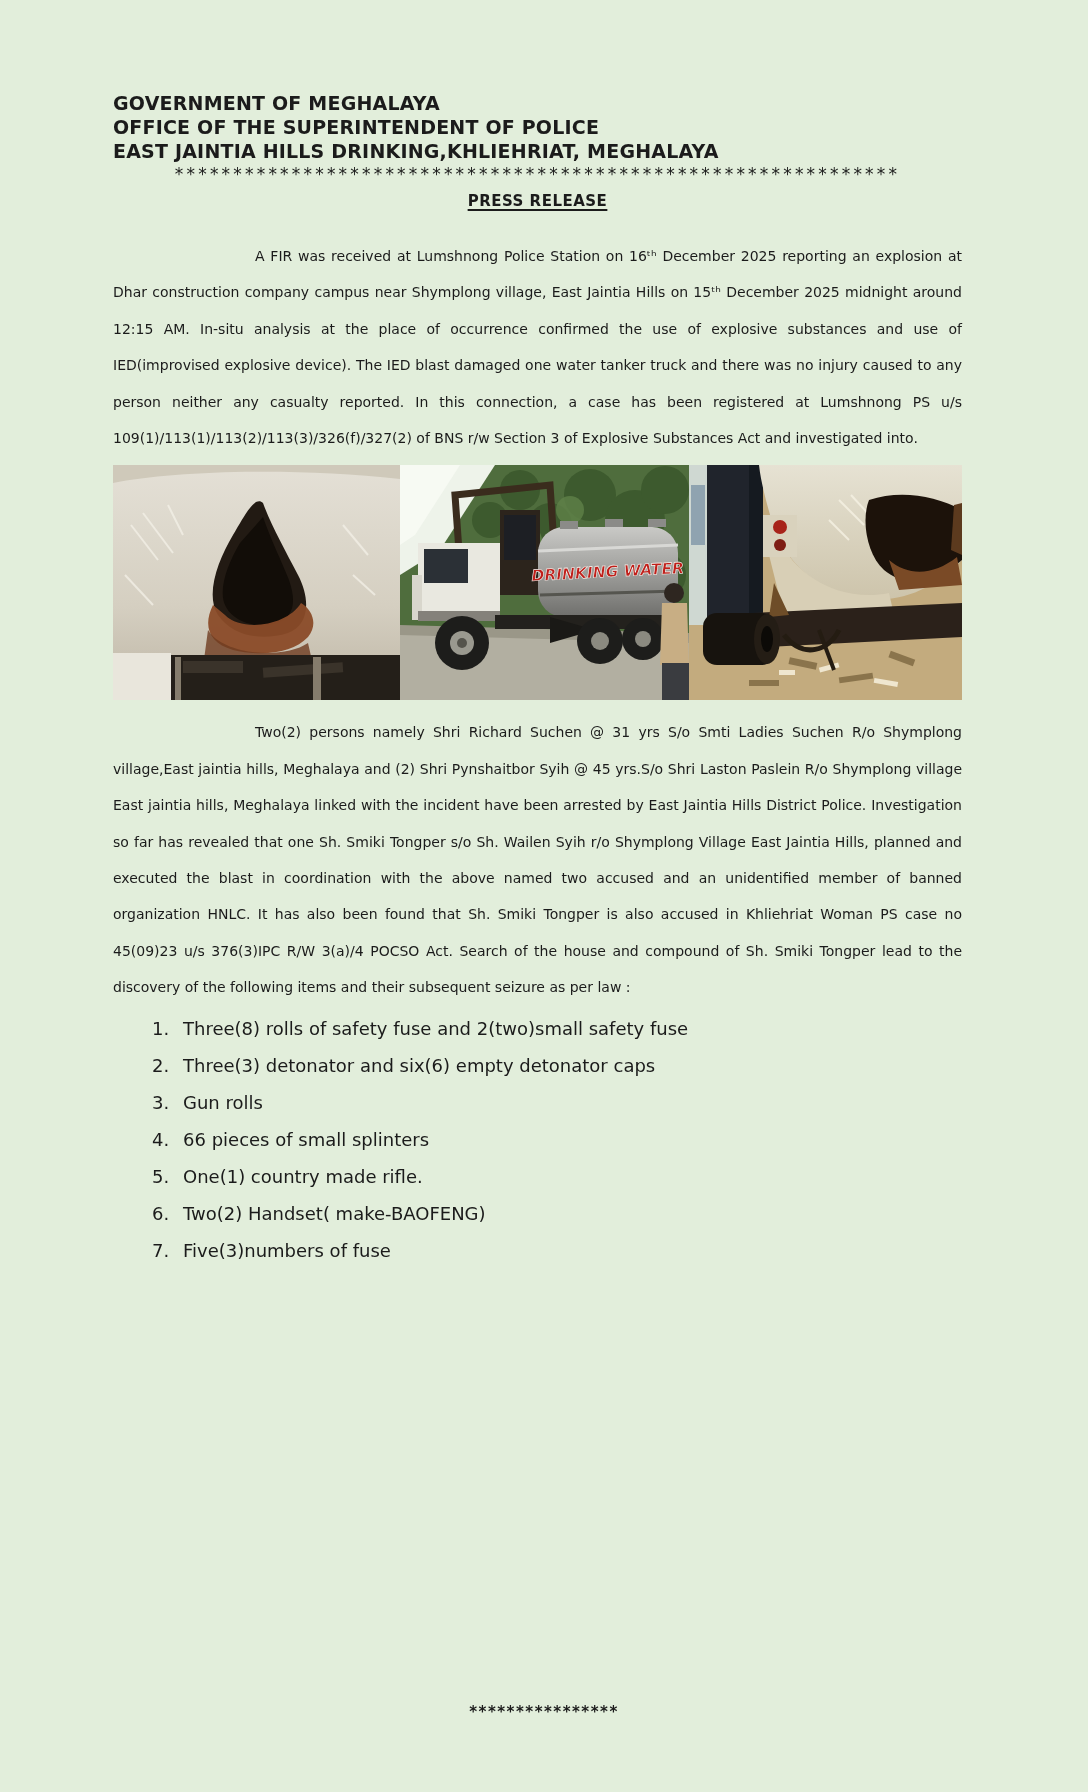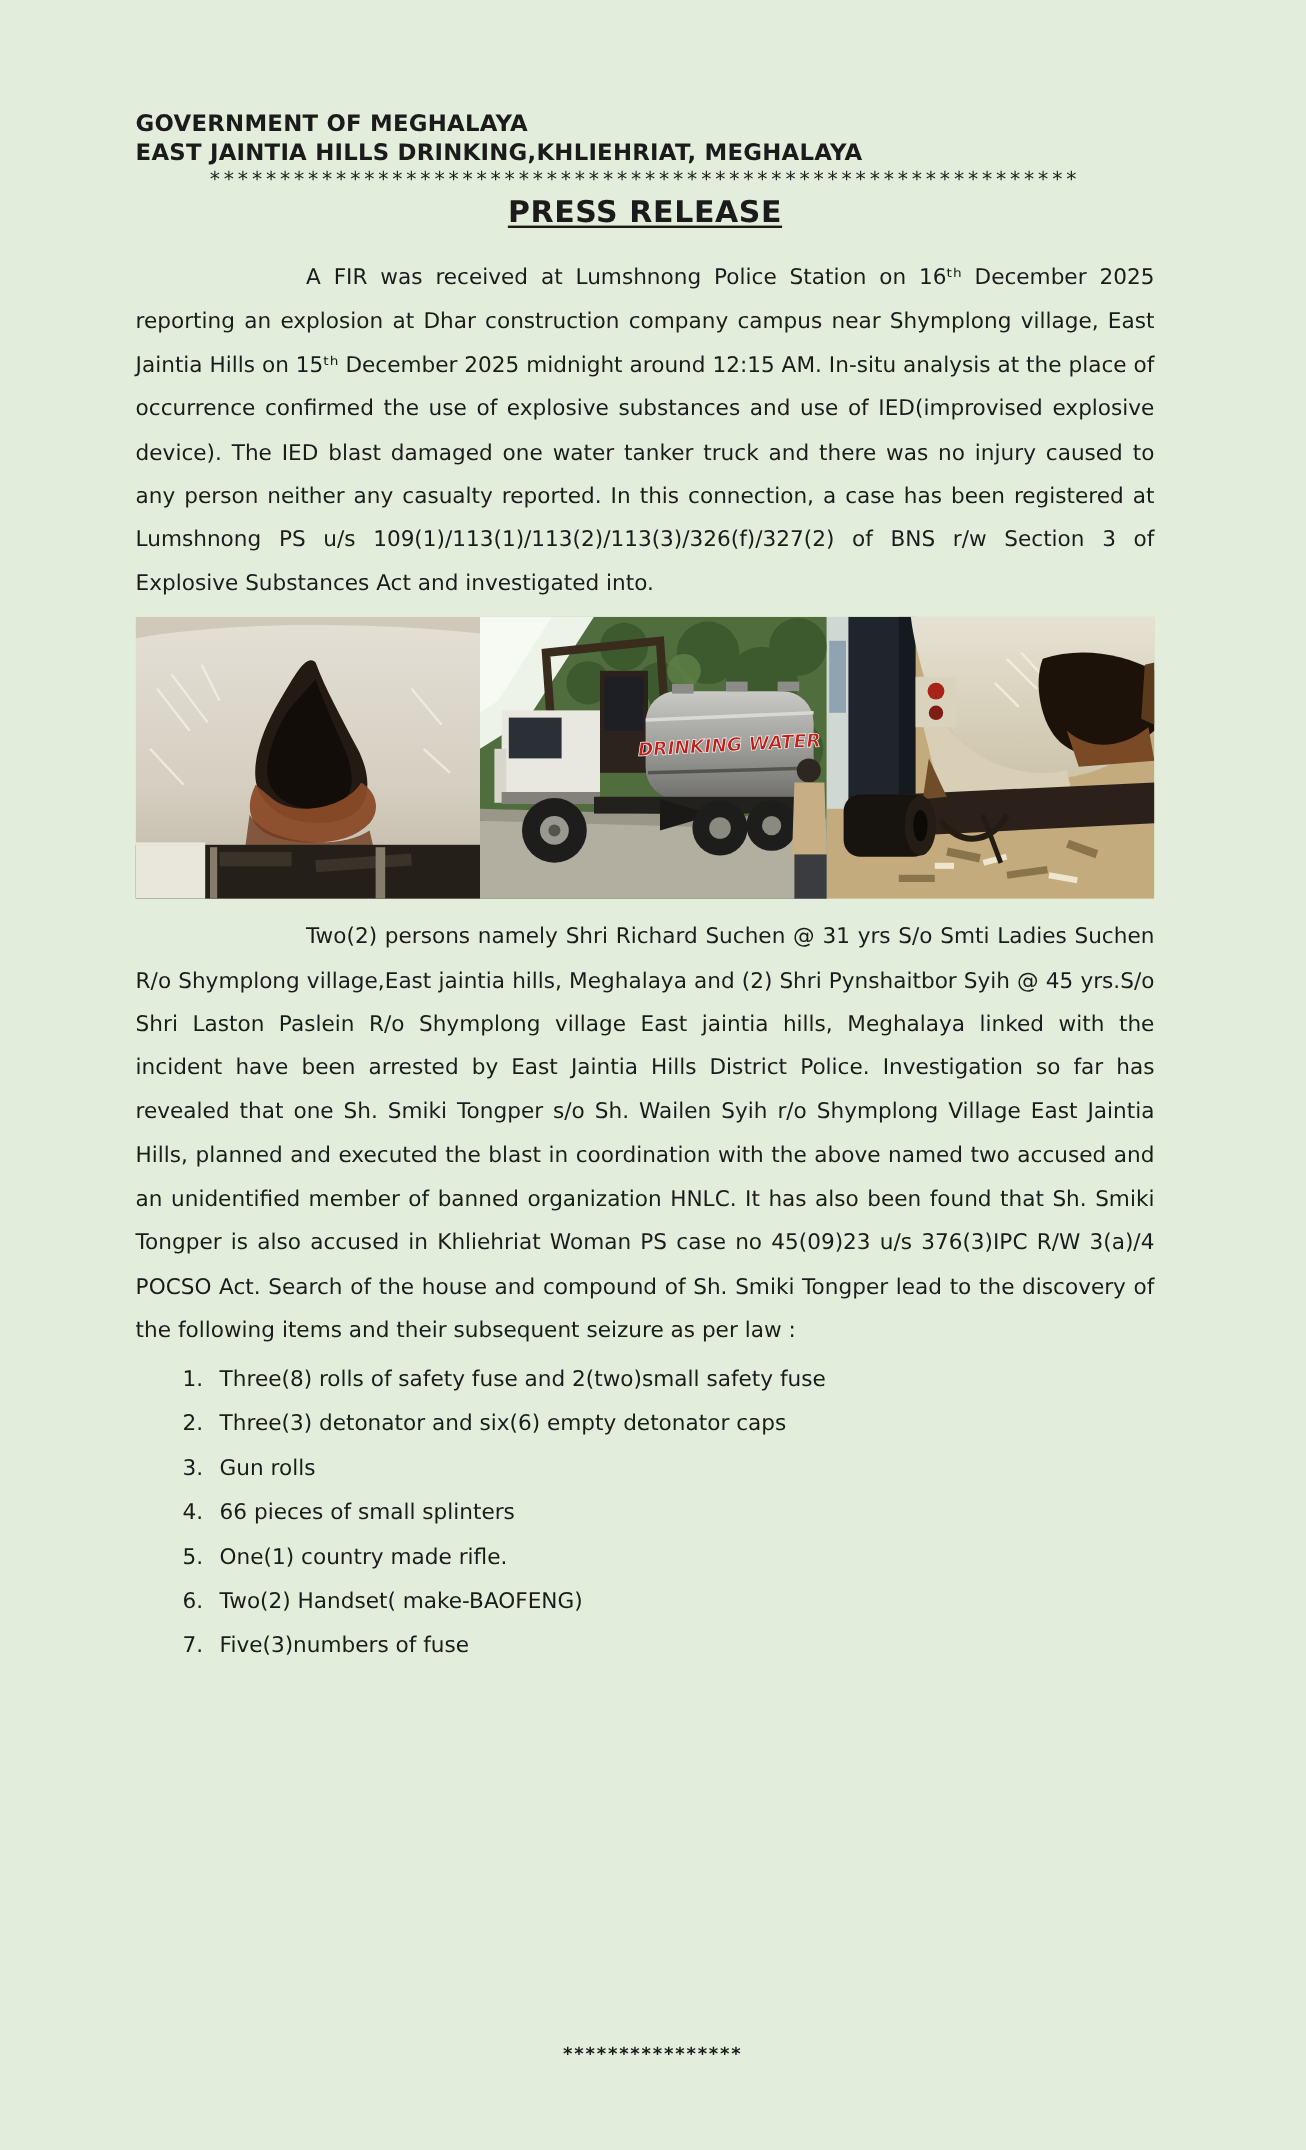--- a/index.html
+++ b/index.html
@@ -29,29 +29,29 @@
     line-height: 21px;
     letter-spacing: 3.2px;
     white-space: nowrap;
     overflow: hidden;
     margin-top: 1px;
   }
   .title-row { text-align: center; margin-top: 3px; }
   .doc-title {
     display: inline-block;
     font-weight: bold;
-    font-size: 25px;
+    font-size: 15px;
     line-height: 26px;
     text-decoration: underline;
     text-decoration-thickness: 2px;
     text-underline-offset: 3px;
     letter-spacing: 0.5px;
   }
   .para {
-    font-size: 18px;
+    font-size: 14px;
     line-height: 36.4px;
     text-align: justify;
     text-indent: 142px;
     margin-top: 24px;
   }
   .para.second { margin-top: 14px; }
   .photos {
     display: flex;
     width: 849px;
     height: 235px;
@@ -76,20 +76,21 @@
     font-weight: bold;
   }
 </style>
 </head>
 <body>
 
 <div class="page">
 
   <div class="letterhead">
     <div>GOVERNMENT OF MEGHALAYA</div>
+    <div>OFFICE OF THE SUPERINTENDENT OF POLICE</div>
     <div>EAST JAINTIA HILLS DRINKING,KHLIEHRIAT, MEGHALAYA</div>
   </div>
 
   <div class="separator">**************************************************************</div>
 
   <div class="title-row">
     <span class="doc-title">PRESS RELEASE</span>
   </div>
 
   <p class="para">A FIR was received at Lumshnong Police Station on 16ᵗʰ December 2025 reporting an explosion at Dhar construction company campus near Shymplong village, East Jaintia Hills on 15ᵗʰ December 2025 midnight around 12:15 AM. In-situ analysis at the place of occurrence confirmed the use of explosive substances and use of IED(improvised explosive device). The IED blast damaged one water tanker truck and there was no injury caused to any person neither any casualty reported. In this connection, a case has been registered at Lumshnong PS u/s 109(1)/113(1)/113(2)/113(3)/326(f)/327(2) of BNS r/w Section 3 of Explosive Substances Act and investigated into.</p>

